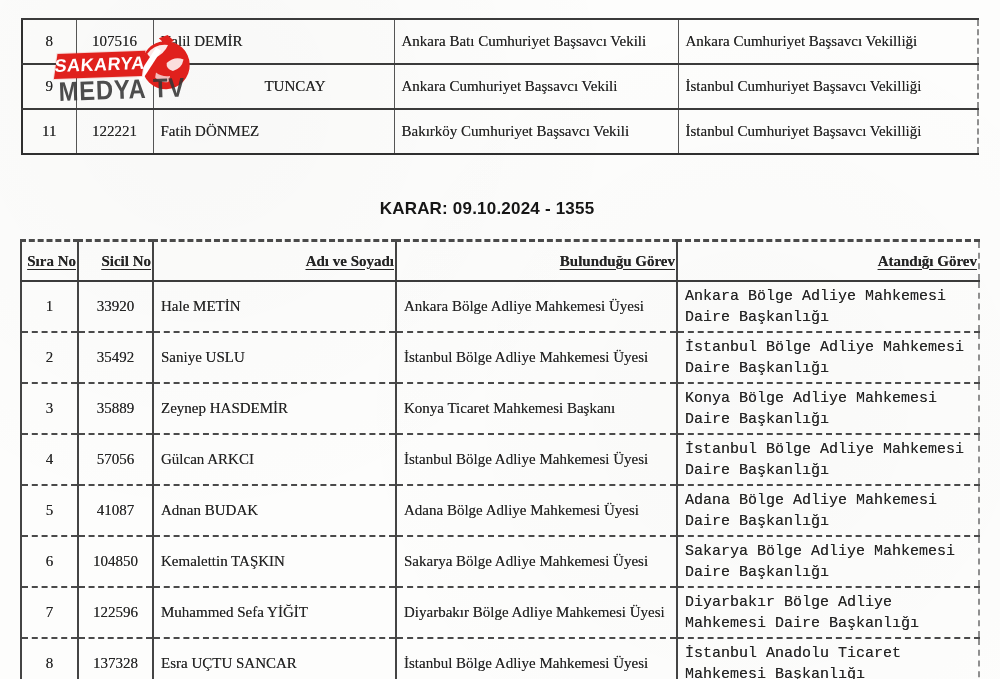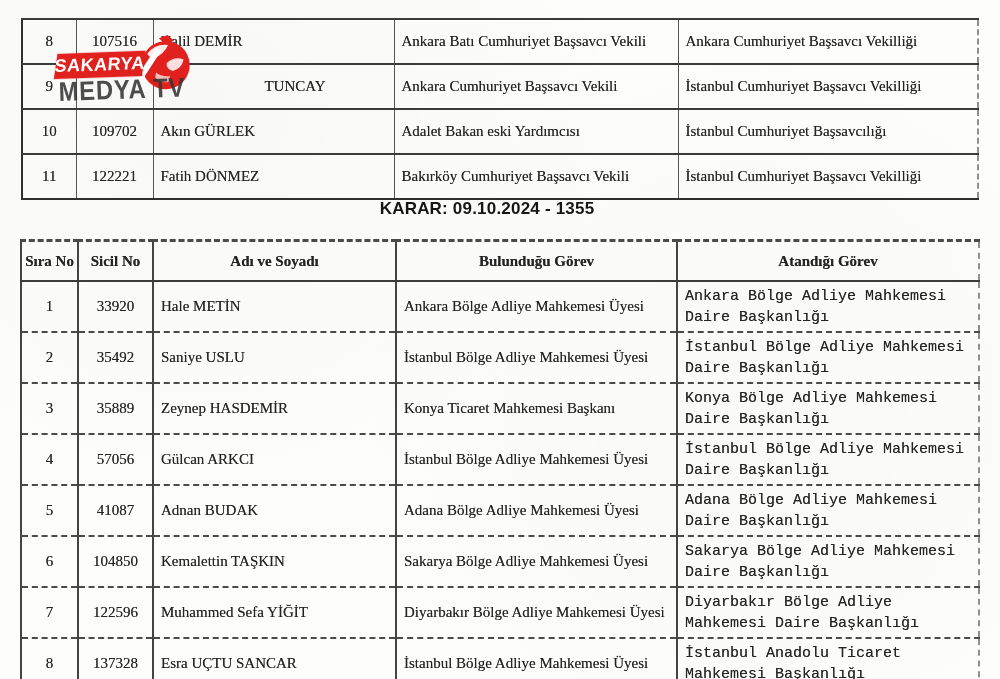--- a/index.html
+++ b/index.html
@@ -26,22 +26,22 @@
   }
   
   .t1{left:21px;top:18px;width:956px;
       border:2.5px solid #2f2f2f;border-right:2px dashed #8f8f8f;}
   .t1 td{height:41px;border-top:2.5px solid #3b3b3b;border-left:1.5px solid #555;}
   
   .t2{left:20px;top:239px;width:958px;
       border:2px solid #333;border-top:3px dashed #4a4a4a;
       border-bottom:3px dashed #555;border-right:2px dashed #8f8f8f;}
   .t2 thead th{height:36px;border-bottom:2.5px solid #3b3b3b;border-left:2px solid #444;
-      font-weight:bold;text-align:center;
-      text-underline-offset:3px;}
+      font-weight:bold;text-align:right;
+      text-decoration:underline;text-underline-offset:3px;}
   .t2 tbody td{height:47px;border-top:2.5px dashed #4a4a4a;border-left:2px solid #444;}
   
   .c-no,.c-sicil{text-align:center;padding:0 2px;}
   .c-name,.c-from{text-align:left;padding-left:7px;}
   .c-to{text-align:left;padding-left:7px;line-height:21px;padding-right:4px;font-family:Liberation Mono, monospace;}
   .obscured{padding-left:44px;text-align:center;}
   
   .karar{
     position:absolute;top:199px;left:0;width:1000px;text-align:center;
     transform:translateX(-13px);
@@ -90,27 +90,20 @@
         <td class="c-name">Halil DEMİR</td>
         <td class="c-from">Ankara Batı Cumhuriyet Başsavcı Vekili</td>
         <td class="c-from">Ankara Cumhuriyet Başsavcı Vekilliği</td>
       </tr>
       <tr>
         <td class="c-no">9</td>
         <td class="c-sicil"></td>
         <td class="c-name obscured">TUNCAY</td>
         <td class="c-from">Ankara Cumhuriyet Başsavcı Vekili</td>
         <td class="c-from">İstanbul Cumhuriyet Başsavcı Vekilliği</td>
-      </tr>
-      <tr>
-        <td class="c-no">10</td>
-        <td class="c-sicil">109702</td>
-        <td class="c-name">Akın GÜRLEK</td>
-        <td class="c-from">Adalet Bakan eski Yardımcısı</td>
-        <td class="c-from">İstanbul Cumhuriyet Başsavcılığı</td>
       </tr>
       <tr>
         <td class="c-no">11</td>
         <td class="c-sicil">122221</td>
         <td class="c-name">Fatih DÖNMEZ</td>
         <td class="c-from">Bakırköy Cumhuriyet Başsavcı Vekili</td>
         <td class="c-from">İstanbul Cumhuriyet Başsavcı Vekilliği</td>
       </tr>
     </tbody>
   </table>

